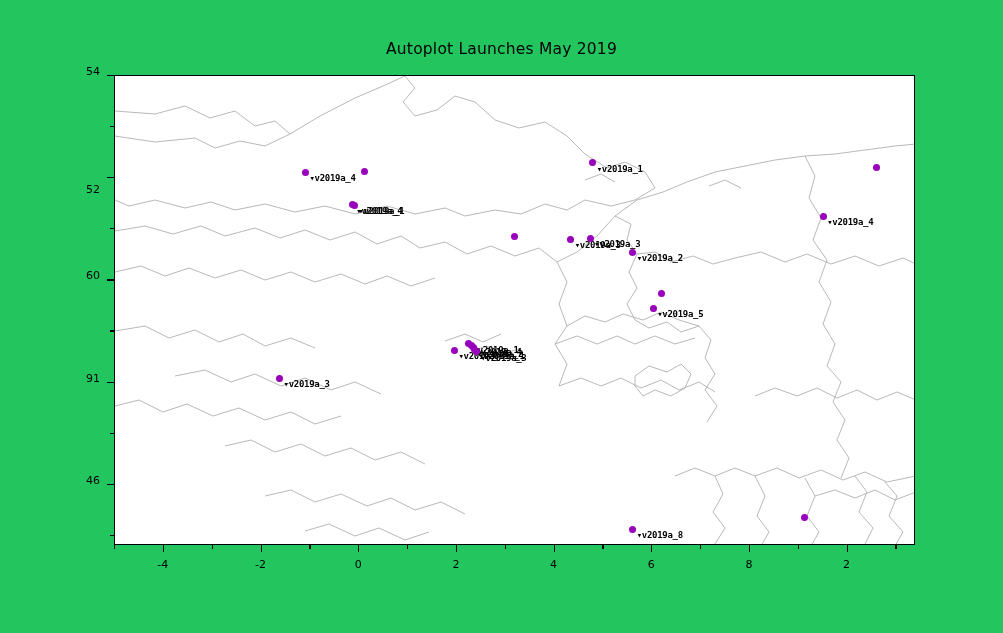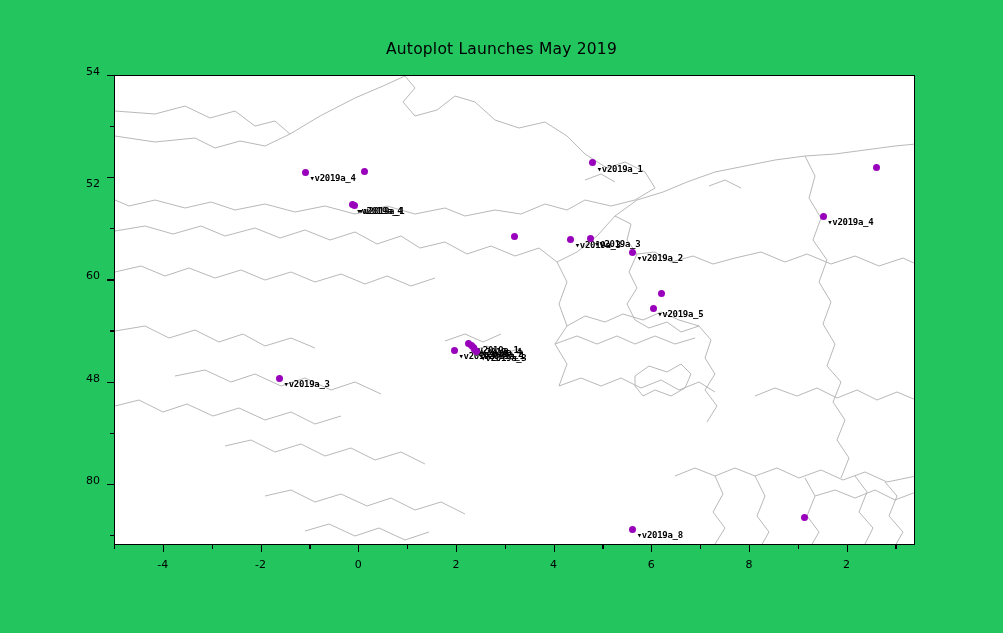--- a/index.html
+++ b/index.html
@@ -154,27 +154,27 @@
     <div class="tick minor-x" style="left: 114px;"></div>
     <div class="tick minor-x" style="left: 211.683px;"></div>
     <div class="tick minor-x" style="left: 309.366px;"></div>
     <div class="tick minor-x" style="left: 407.049px;"></div>
     <div class="tick minor-x" style="left: 504.732px;"></div>
     <div class="tick minor-x" style="left: 602.415px;"></div>
     <div class="tick minor-x" style="left: 700.098px;"></div>
     <div class="tick minor-x" style="left: 797.78px;"></div>
     <div class="tick minor-x" style="left: 895.463px;"></div>
     <div class="tick major-y" style="top: 483.696px;"></div>
-    <div class="ticklabel y" style="top: 473.696px;">80</div>
+    <div class="ticklabel y" style="top: 473.696px;">46</div>
     <div class="tick major-y" style="top: 381.522px;"></div>
-    <div class="ticklabel y" style="top: 371.522px;">48</div>
+    <div class="ticklabel y" style="top: 371.522px;">91</div>
     <div class="tick major-y" style="top: 279.348px;"></div>
     <div class="ticklabel y" style="top: 269.348px;">60</div>
     <div class="tick major-y" style="top: 177.174px;"></div>
-    <div class="ticklabel y" style="top: 177px;">52</div>
+    <div class="ticklabel y" style="top: 183px;">52</div>
     <div class="tick major-y" style="top: 75px;"></div>
     <div class="ticklabel y" style="top: 65px;">54</div>
     <div class="tick minor-y" style="top: 534.783px;"></div>
     <div class="tick minor-y" style="top: 432.609px;"></div>
     <div class="tick minor-y" style="top: 330.435px;"></div>
     <div class="tick minor-y" style="top: 228.261px;"></div>
     <div class="tick minor-y" style="top: 126.087px;"></div>
   </div>
 
 </body></html>

